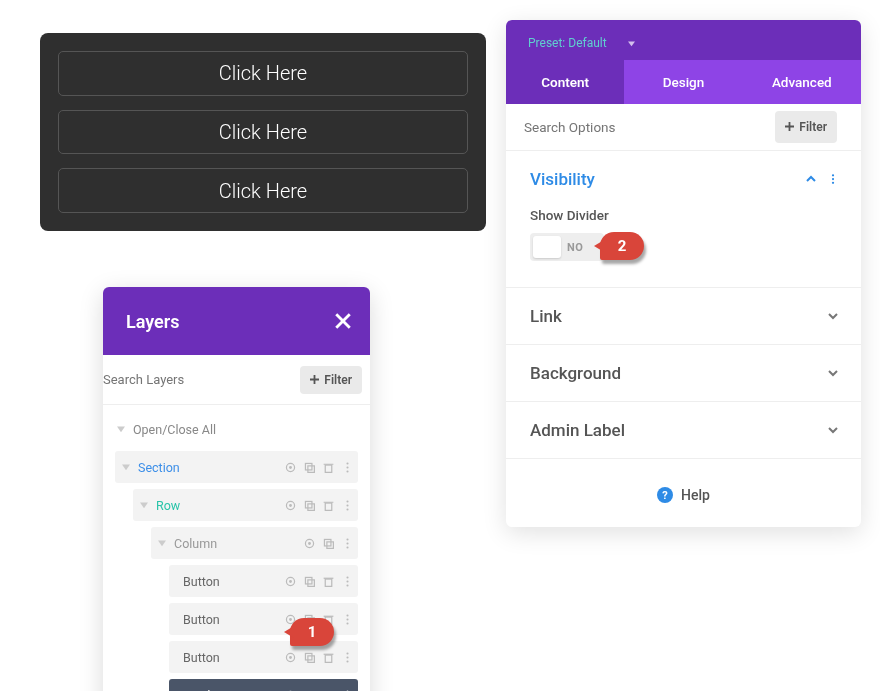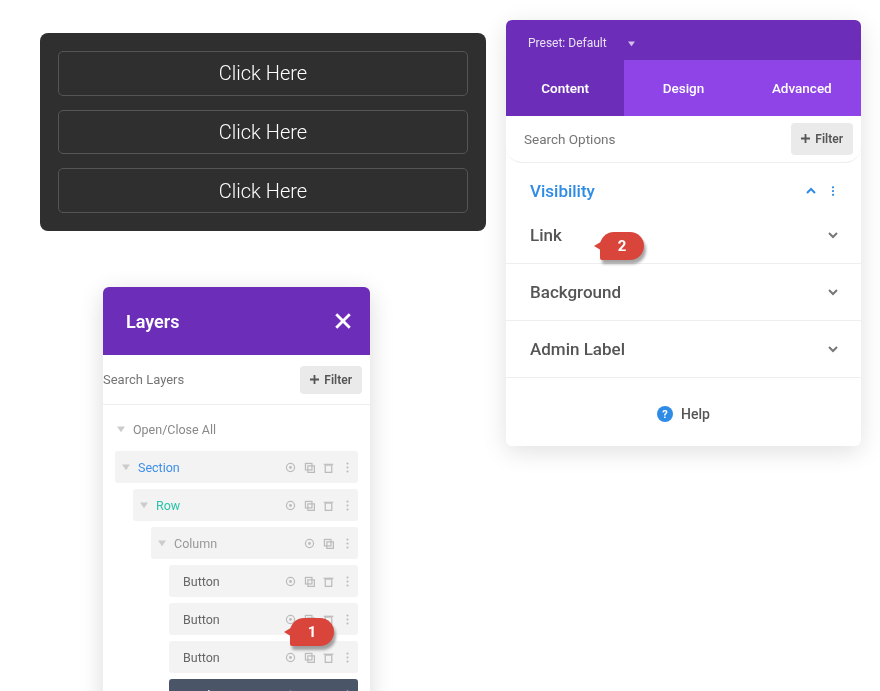--- a/index.html
+++ b/index.html
@@ -34,25 +34,25 @@
   .row-active .tree-label { color: #fff; }
   .row-active .ctrl-ic { color: #fff; }
 
   
   .settings-panel { position: absolute; left: 506px; top: 20px; width: 355px; background: #fff; border-radius: 6px; box-shadow: 0 6px 24px rgba(0,0,0,0.12); overflow: hidden; }
   .settings-header { background: #6c2eb9; color: #fff; padding: 12px 16px 10px 22px; }
   .settings-titlebar { display: flex; align-items: center; justify-content: space-between; }
   .settings-title { font-size: 17px; font-weight: 600; }
   .settings-header-icons { display: flex; gap: 18px; }
   .hdr-ic { width: 15px; height: 15px; cursor: pointer; color: #fff; display: inline-flex; }
-  .settings-preset { font-size: 12px; opacity: 0.85; margin-top: 4px; color: #ffffff; display: flex; align-items: center; gap: 21px; cursor: pointer; }
-  .settings-tabs { background: #8e44e6; display: flex; height: 56px; }
+  .settings-preset { font-size: 12px; opacity: 0.85; margin-top: 4px; color: #5eead4; display: flex; align-items: center; gap: 21px; cursor: pointer; }
+  .settings-tabs { background: #8e44e6; display: flex; height: 44px; }
   .settings-tab { flex: 1; display: flex; align-items: center; justify-content: center; color: #fff; font-size: 13.5px; cursor: pointer; font-weight: 500; }
   .settings-tab.active { background: #6c2eb9; font-weight: 600; }
-  .settings-searchrow { display: flex; padding: 7px 8px 7px 0; border-bottom: 1px solid #eee; border-radius: 16px; }
+  .settings-searchrow { display: flex; padding: 7px 24px 7px 0; border-bottom: 1px solid #eee; }
   .settings-search { flex: 1; border: none; outline: none; padding: 8px 18px; font-size: 13.5px; color: #999; background: transparent; }
   .settings-body { padding: 0; }
 
   .section-row { border-bottom: 1px solid #eee; padding: 18px 22px 18px 24px; display: flex; align-items: center; justify-content: space-between; cursor: pointer; }
   .section-row .section-label { font-size: 17px; color: #555; font-weight: 500; }
   .section-open .section-label { color: #2e8be6; }
   .section-ctrls { display: flex; align-items: center; gap: 10px; }
 
   .visibility-content { padding: 12px 24px 26px 24px; border-bottom: 1px solid #eee; }
   .field-label { font-size: 13.5px; color: #555; font-weight: 500; margin-bottom: 10px; }
@@ -362,20 +362,27 @@
         <span><svg width="12" height="12" viewBox="0 0 12 12">
               <polyline points="2,8 6,4 10,8" fill="none" stroke="#2e8be6" stroke-width="2"></polyline>
             </svg></span>
         <span><svg width="12" height="12" viewBox="0 0 16 16">
               <circle cx="8" cy="3" r="1.5" fill="#2e8be6"></circle>
               <circle cx="8" cy="8" r="1.5" fill="#2e8be6"></circle>
               <circle cx="8" cy="13" r="1.5" fill="#2e8be6"></circle>
             </svg></span>
       </span>
     </div>
+    <div class="visibility-content">
+      <div class="field-label">Show Divider</div>
+      <div class="toggle">
+        <div class="toggle-knob"></div>
+        <span class="toggle-no">NO</span>
+      </div>
+    </div>
 
     <div class="section-row">
       <span class="section-label">Link</span>
       <span><svg width="12" height="12" viewBox="0 0 12 12">
             <polyline points="2,4 6,8 10,4" fill="none" stroke="#777" stroke-width="2"></polyline>
           </svg></span>
     </div>
     <div class="section-row">
       <span class="section-label">Background</span>
       <span><svg width="12" height="12" viewBox="0 0 12 12">

